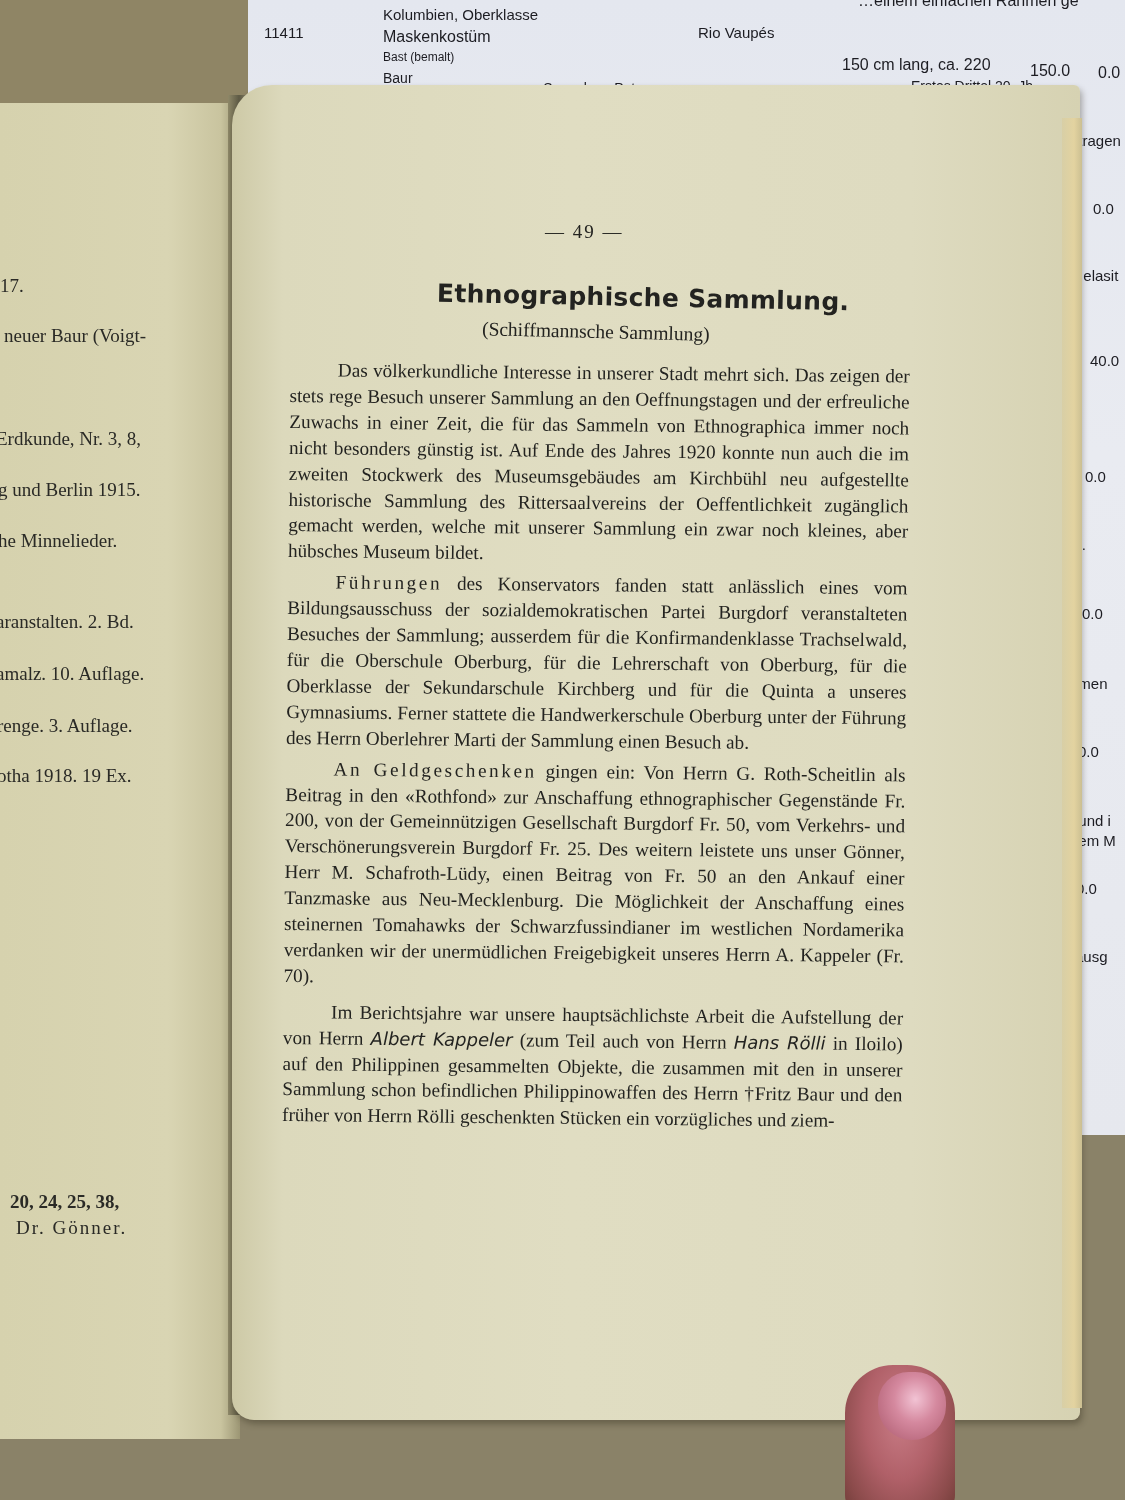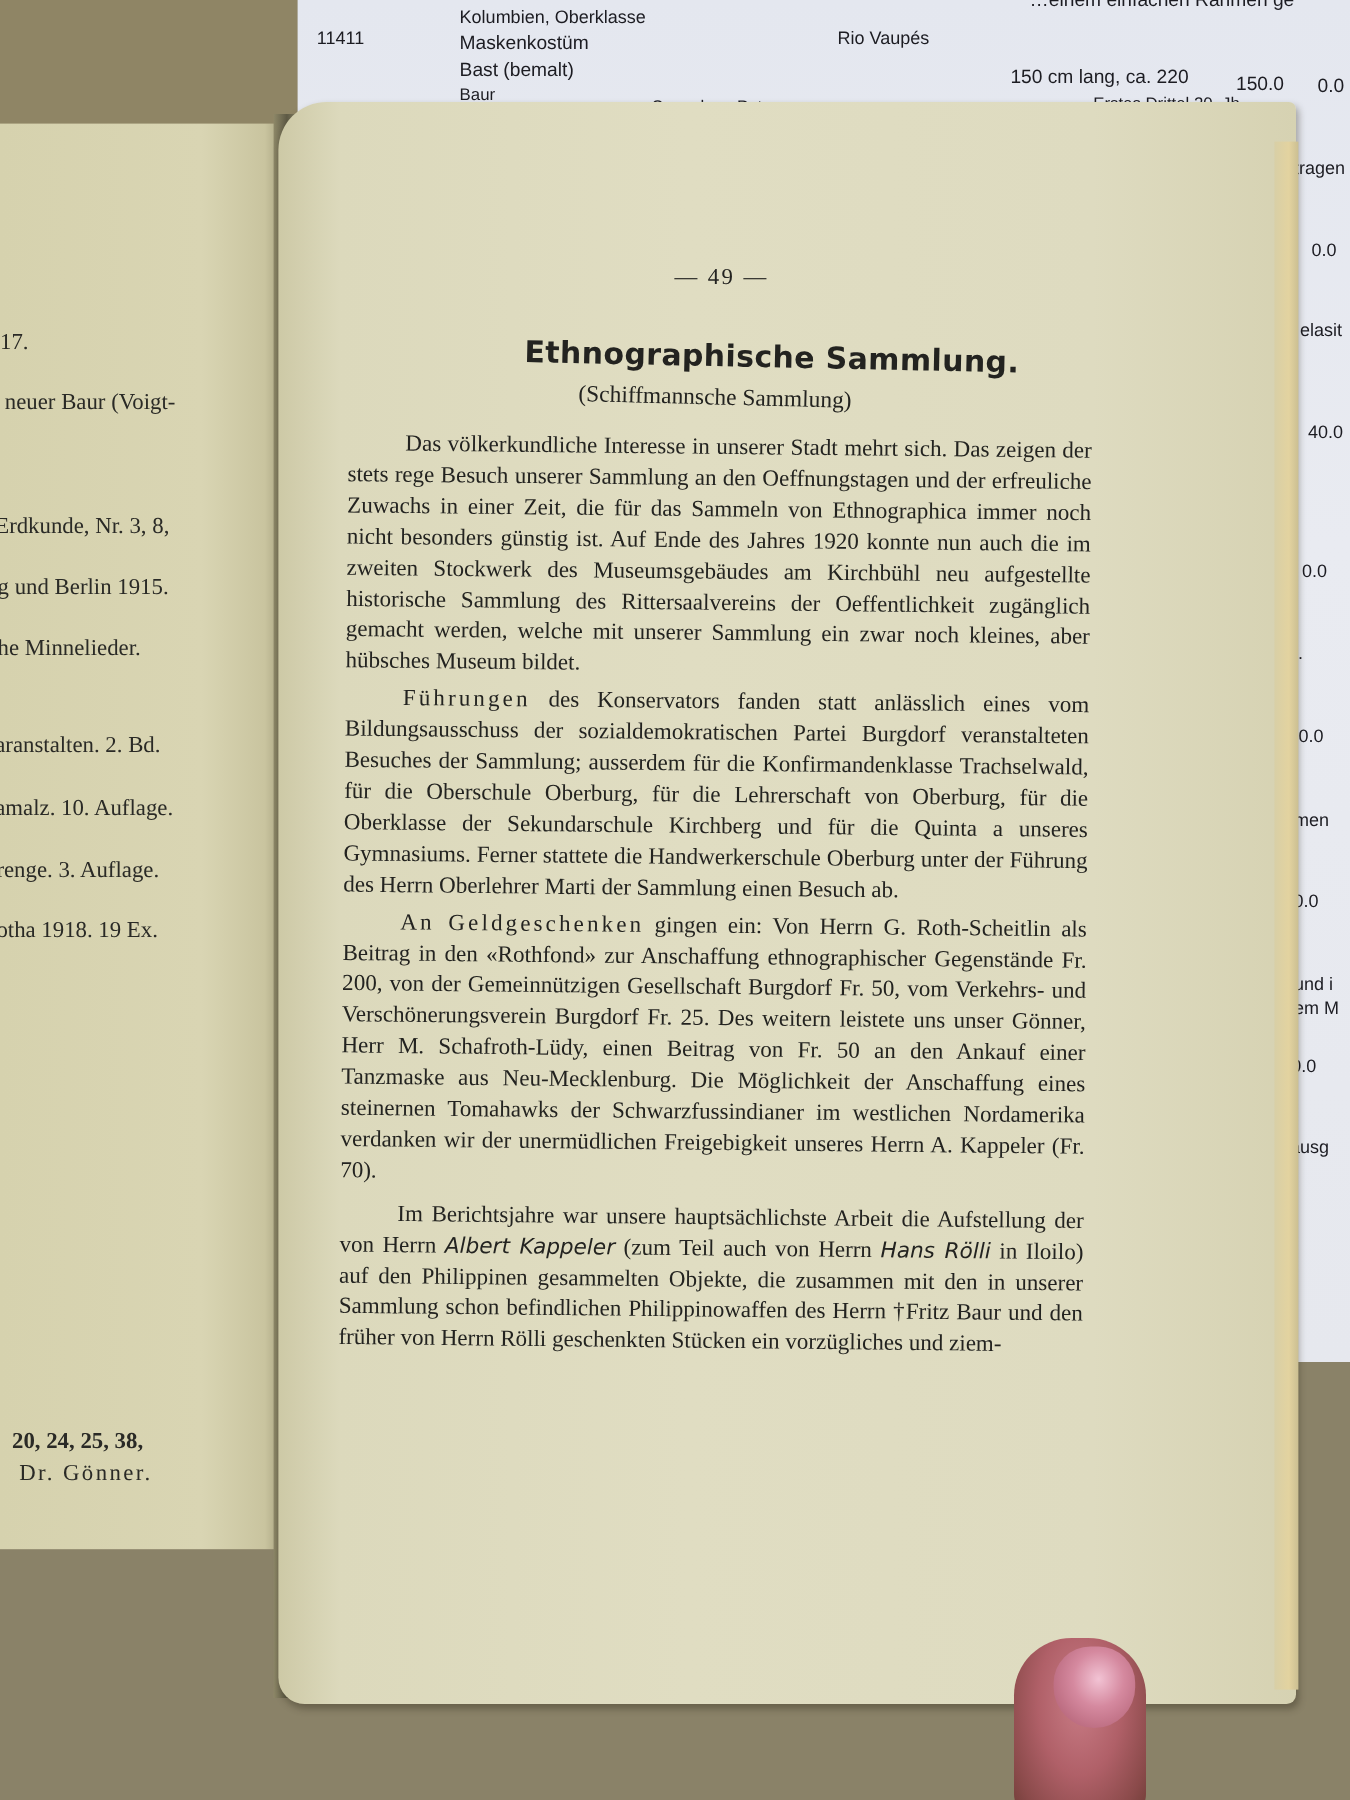--- a/index.html
+++ b/index.html
@@ -13,42 +13,42 @@
     position: absolute; left: 248px; top: 0; width: 877px; height: 1135px;
     background: linear-gradient(180deg, #e4e7ef 0%, #e9ebf1 40%, #e6e8ee 100%);
     font-family: "Liberation Sans", "DejaVu Sans", sans-serif;
     color: #1c1c22;
   }
   .sheet .t { position: absolute; font-size: 15px; white-space: nowrap; }
   
   .table-top { position: absolute; left: 0; top: 0; width: 248px; height: 105px; background: #8f8565; }
   
   .left-page {
-    position: absolute; left: 0; top: 103px; width: 240px; height: 1188px;
+    position: absolute; left: 0; top: 103px; width: 240px; height: 1336px;
     background: linear-gradient(90deg, #d6d2ae 0%, #d9d5b3 70%, #c9c49f 92%, #9c9674 100%);
     color: #2a2a26;
   }
   .left-page .l { position: absolute; left: 0; font-size: 19px; white-space: nowrap; }
   .gutter {
     position: absolute; left: 228px; top: 95px; width: 22px; height: 1320px;
     background: linear-gradient(90deg, #8e8868 0%, #5e5a45 50%, #8f8a6c 100%);
   }
   
   .right-page {
     position: absolute; left: 232px; top: 85px; width: 848px; height: 1335px;
     background: linear-gradient(90deg, #cdc9a6 0%, #dcd9bc 6%, #e0ddc2 40%, #dedbc0 80%, #d6d2b2 100%);
     border-radius: 40px 6px 8px 22px;
     color: #232320;
     box-shadow: 2px 4px 6px rgba(40,35,20,0.35);
   }
   .right-edge {
     position: absolute; left: 1062px; top: 118px; width: 20px; height: 1290px;
     background: linear-gradient(90deg, #d8cfa6 0%, #e3d3a0 60%, #cbbf92 100%);
   }
-  .page-number { position: absolute; left: 330px; top: 136px; font-size: 19px; letter-spacing: 2px; text-align: center; }
+  .page-number { position: absolute; left: 313px; top: 136px; font-size: 19px; letter-spacing: 2px; text-align: center; }
   .heading {
     position: absolute; left: 205px; top: 198px; font-size: 25px; font-weight: bold;
     font-family: "DejaVu Sans", "Liberation Sans", sans-serif; letter-spacing: 0.3px;
     transform: rotate(1.2deg);
   }
   .subheading { position: absolute; left: 250px; top: 236px; font-size: 19.5px; transform: rotate(1.4deg); }
   .body-text {
     position: absolute; left: 58px; top: 272px; width: 620px;
     font-size: 19.2px; line-height: 25.9px; text-align: justify;
     transform: rotate(0.6deg); transform-origin: left top;
@@ -70,21 +70,21 @@
 </head>
 <body>
 
 <div class="table-top"></div>
 
 <div class="sheet">
   <span class="t" style="left:135px;top:6px">Kolumbien, Oberklasse</span>
   <span class="t" style="left:16px;top:24px">11411</span>
   <span class="t" style="left:135px;top:28px;font-size:16px">Maskenkostüm</span>
   <span class="t" style="left:450px;top:24px">Rio Vaupés</span>
-  <span class="t" style="left:135px;top:50px;font-size:16px">Bast (bemalt)</span>
+  <span class="t" style="left:135px;top:50px;font-size:12px">Bast (bemalt)</span>
   <span class="t" style="left:594px;top:56px;font-size:16px">150 cm lang, ca. 220</span>
   <span class="t" style="left:782px;top:62px;font-size:16px">150.0</span>
   <span class="t" style="left:850px;top:64px;font-size:16px">0.0</span>
   <span class="t" style="left:135px;top:70px;font-size:14px">Baur</span>
   <span class="t" style="left:265px;top:80px;font-size:14px">von: Sammlung Petersen</span>
   <span class="t" style="left:663px;top:78px;font-size:14px">Erstes Drittel 20. Jh.</span>
   <span class="t" style="left:610px;top:-8px;font-size:16px">…einem einfachen Rahmen ge</span>
 
   <span class="t" style="left:822px;top:132px">etragen</span>
   <span class="t" style="left:845px;top:200px">0.0</span>

